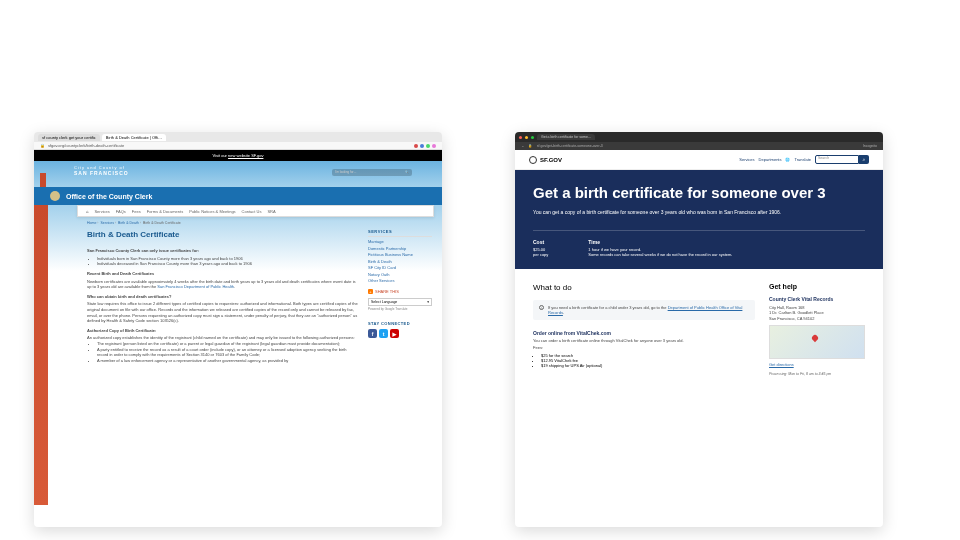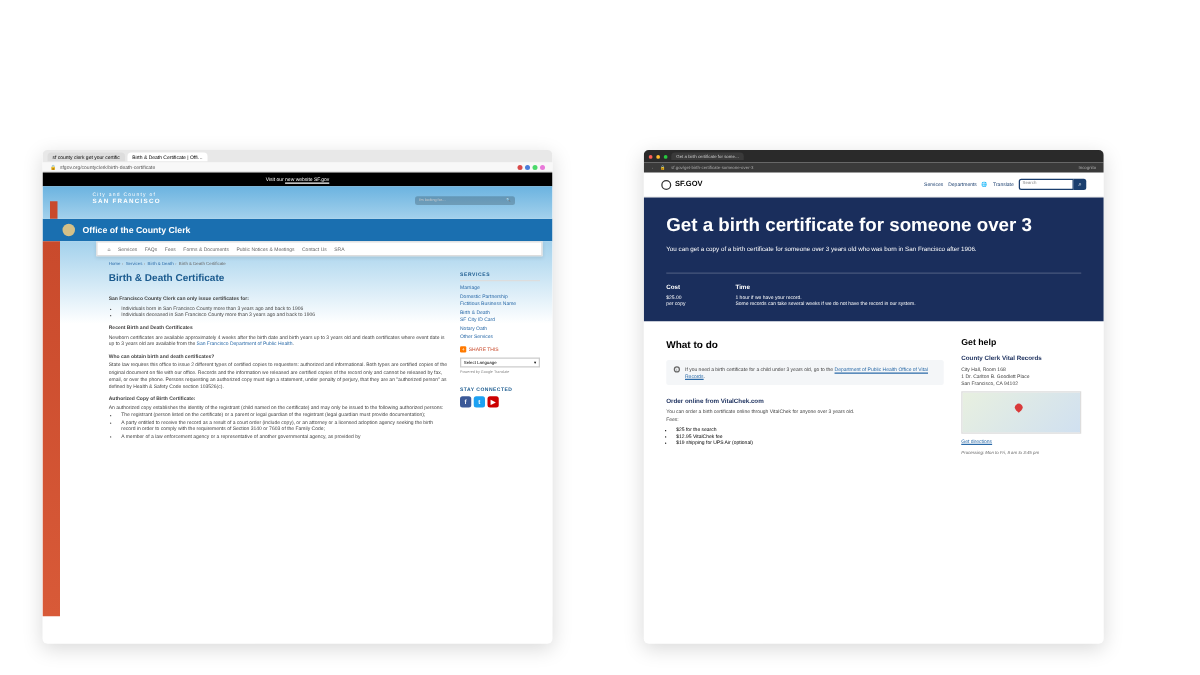--- a/index.html
+++ b/index.html
@@ -1,17 +1,17 @@
 <!DOCTYPE html>
 <html><head>
 <meta charset="utf-8">
 <style>
 * { margin: 0; padding: 0; box-sizing: border-box; font-family: -apple-system, BlinkMacSystemFont, "Segoe UI", Arial, sans-serif; }
 body { background: #fff; width: 960px; height: 540px; position: relative; }
-.browser { position: absolute; border-radius: 4px; overflow: hidden; box-shadow: 0 4px 16px rgba(0,0,0,0.15); }
+.browser { position: absolute; border-radius: 4px; overflow: hidden; box-shadow: 0 4px 16px rgba(0,0,0,0.15); margin-top: 12px; }
 
 
 .left { left: 34px; top: 120px; width: 408px; height: 395px; background: #fff; }
 .left .tabstrip { height: 10px; background: #e8e8e8; display: flex; align-items: center; padding: 0 4px; font-size: 4px; gap: 2px; }
 .left .tab { background: #fff; padding: 1px 4px; border-radius: 3px 3px 0 0; white-space: nowrap; overflow: hidden; max-width: 90px; }
 .left .tab.inactive { background: #ddd; }
 .left .addrbar { height: 8px; background: #f8f8f8; display: flex; align-items: center; padding: 0 6px; font-size: 4px; gap: 3px; border-bottom: 1px solid #ddd; justify-content: space-between; }
 .left .url { flex: 1; color: #555; overflow: hidden; white-space: nowrap; }
 .left .ext-icons { display: flex; gap: 2px; }
 .left .ext-dot { width: 4px; height: 4px; border-radius: 50%; }
@@ -65,21 +65,21 @@
 .right .srch-wrap { display: flex; }
 .right .srch2 { width: 44px; height: 9px; border: 1px solid #1a3e6e; border-radius: 2px 0 0 2px; font-size: 3.5px; padding: 0 2px; color: #888; }
 .right .srch-btn { width: 10px; height: 9px; background: #1a3e6e; border-radius: 0 2px 2px 0; display: flex; align-items: center; justify-content: center; color: #fff; font-size: 5px; }
 .right .hero { background: #1a2e5c; color: #fff; padding: 14px 18px 12px; }
 .right .hero h1 { font-size: 15px; font-weight: 700; line-height: 1.15; margin-bottom: 8px; }
 .right .hero p { font-size: 5px; line-height: 1.4; max-width: 260px; }
 .right .cost-time { display: flex; gap: 40px; margin-top: 14px; padding-top: 8px; border-top: 1px solid rgba(255,255,255,0.2); font-size: 4px; }
 .right .ct-head { font-weight: 700; margin-bottom: 2px; font-size: 5px; }
 .right .lower { display: flex; gap: 14px; padding: 14px 18px; }
 .right .whattodo { flex: 1; }
-.right .wtd-h { font-size: 8px; font-weight: 700; margin-bottom: 8px; }
+.right .wtd-h { font-size: 8px; font-weight: 400; margin-bottom: 8px; }
 .right .info-box { background: #f4f6f8; padding: 5px 6px; font-size: 4px; color: #444; display: flex; gap: 4px; align-items: flex-start; border-radius: 2px; }
 .right .info-box .ic { width: 5px; height: 5px; border: 1px solid #666; border-radius: 50%; flex-shrink: 0; font-size: 3px; text-align: center; line-height: 4px; }
 .right .step-h { font-weight: 700; font-size: 5px; margin-top: 10px; color: #1a2e5c; }
 .right .step-p { font-size: 4px; margin: 2px 0; color: #444; }
 .right .fees { font-size: 4px; margin-top: 3px; }
 .right .fees li { list-style: disc; margin-left: 8px; }
 .right .gethelp { width: 96px; }
 .right .gh-h { font-size: 7px; font-weight: 700; margin-bottom: 6px; }
 .right .gh-sub { font-size: 5px; font-weight: 700; color: #1a2e5c; margin-bottom: 3px; }
 .right .addr { font-size: 4px; line-height: 1.3; color: #444; }

